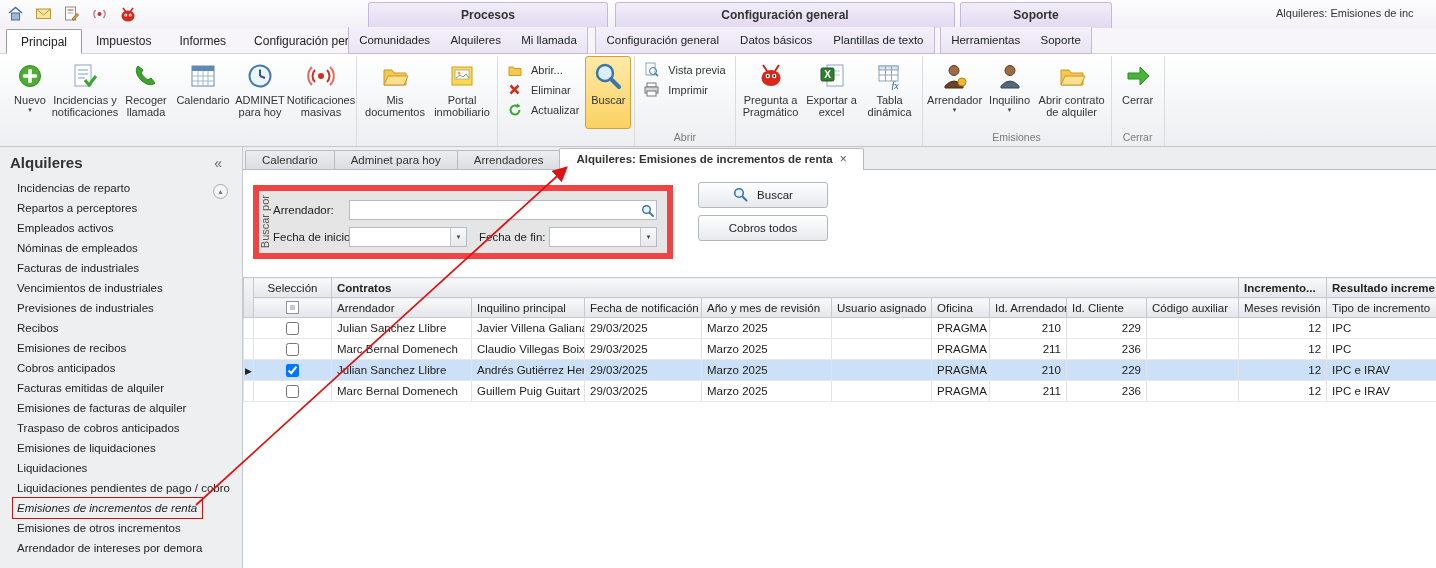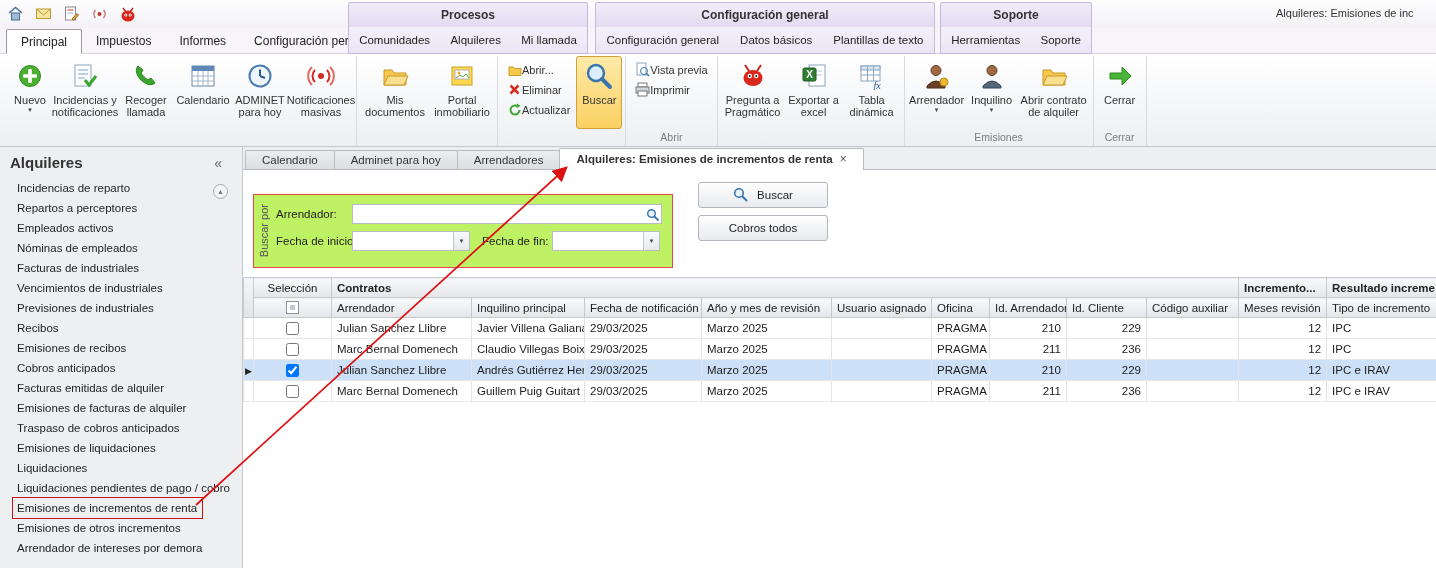--- a/index.html
+++ b/index.html
@@ -4,21 +4,21 @@
 <style>
   * { box-sizing: border-box; margin: 0; padding: 0; }
   body { font-family: "Liberation Sans", sans-serif; background: #fff; }
   .app { position: relative; width: 1436px; height: 568px; overflow: hidden; background: #fff; color: #222; font-size: 11.5px; }
 
   
   .topbar { position: relative; height: 28px; background: linear-gradient(#fdfdfe, #f3f1f6); }
   .qat { position: absolute; left: 6px; top: 4px; display: flex; gap: 9px; }
   .qicon { width: 19px; height: 19px; display: flex; align-items: center; justify-content: center; }
   .ctx { position: absolute; top: 2px; height: 26px; text-align: center; font-weight: bold; font-size: 12px; line-height: 25px; color: #333;
-         background: linear-gradient(#f2edfa, #e2d9f0); border: 1px solid #c6b8dd; border-bottom: none; border-radius: 3px 3px 0 0; }
+         background: linear-gradient(#f2edfa, #e2d9f0); border: 1px solid #c6b8dd; border-bottom: none; border-radius: 3px 3px 0 0; margin-left: 20px; }
   .ctx-procesos { left: 348px; width: 240px; }
   .ctx-config   { left: 595px; width: 340px; }
   .ctx-soporte  { left: 940px; width: 152px; }
   .title-right { position: absolute; right: 0; top: 7px; width: 160px; white-space: nowrap; overflow: hidden; font-size: 11px; color: #333; }
 
   
   .tabrow { position: relative; height: 26px; background: #f7f5fa; border-bottom: 1px solid #d6d3dc; padding-left: 24px; }
   .main-tabs { position: absolute; left: 6px; bottom: -1px; display: flex; }
   .main-tab { padding: 5px 14px 4px; font-size: 12px; color: #222; cursor: default; }
   .main-tab.active { background: #fff; border: 1px solid #9b9b9b; border-bottom: 1px solid #fff; border-radius: 2px 2px 0 0; }
@@ -34,46 +34,46 @@
   .rgroup { display: flex; flex-direction: column; border-right: 1px solid #d9dbdf; padding: 0 3px; }
   .rgroup-body { display: flex; align-items: flex-start; height: 75px; }
   .rgroup-caption { height: 14px; text-align: center; font-size: 10.5px; color: #7b7b7b; }
   .rbtn { display: flex; flex-direction: column; align-items: center; width: 64px; height: 73px; padding: 3px 1px 0; text-align: center;
           font-size: 11px; line-height: 12px; color: #333; border: 1px solid transparent; border-radius: 3px; cursor: default; }
   .rbtn .ricon { width: 32px; height: 32px; margin-bottom: 2px; display: flex; align-items: center; justify-content: center; }
   .rbtn.w46 { width: 46px; } .rbtn.w52 { width: 52px; } .rbtn.w56 { width: 56px; } .rbtn.w58 { width: 58px; } .rbtn.w70 { width: 70px; } .rbtn.w72 { width: 72px; }
   .rbtn.highlight { background: linear-gradient(#ffeaa8, #fbd163); border-color: #d4a03c; }
   .caret { font-size: 7px; color: #444; line-height: 7px; }
   .rstack { display: flex; flex-direction: column; gap: 3px; padding: 5px 2px 0; }
-  .rsmall { display: flex; align-items: center; gap: 0; font-size: 11px; color: #333; padding: 1px 4px; white-space: nowrap; cursor: default; }
+  .rsmall { display: flex; align-items: center; gap: 9px; font-size: 11px; color: #333; padding: 1px 4px; white-space: nowrap; cursor: default; }
   .rsmall .sicon { width: 15px; height: 15px; display: flex; align-items: center; justify-content: center; }
 
   
   .main { display: flex; height: 421px; }
   .sidebar { position: relative; width: 243px; background: #edeff1; border-right: 1px solid #c6c9cd; }
   .sb-title { display: flex; align-items: center; justify-content: space-between; padding: 7px 20px 5px 10px; }
   .sb-title-text { font-size: 15px; font-weight: bold; color: #333; }
   .sb-collapse { font-size: 14px; color: #666; cursor: default; }
   .sb-scrollup { position: absolute; right: 14px; top: 37px; width: 15px; height: 15px; border: 1px solid #a6abb2; border-radius: 50%;
                  background: #f4f5f7; display: flex; align-items: center; justify-content: center; font-size: 7px; color: #777; z-index: 2; }
   .sb-list { list-style: none; margin-top: 2px; }
   .sb-item { height: 20px; line-height: 20px; padding-left: 17px; font-size: 11.5px; color: #1e1e1e; white-space: nowrap; cursor: default; }
-  .sb-item.flagged { margin-left: 13px; padding-left: 4px; padding-right: 5px; width: fit-content; outline: 1px solid #cc1111; }
+  .sb-item.flagged { margin-left: 13px; padding-left: 4px; padding-right: 5px; width: fit-content; outline: 1px solid #cc1111; font-style: italic; }
 
   .content { flex: 1; display: flex; flex-direction: column; overflow: hidden; background: #fff; }
   .doctabs { display: flex; align-items: flex-end; height: 23px; background: #eceef0; border-bottom: 1px solid #b8bbc0; padding-left: 2px; }
   .doctab { display: flex; align-items: center; gap: 7px; padding: 3px 16px; font-size: 11.5px; color: #333; white-space: nowrap;
             background: linear-gradient(#ecedef, #dcdee2); border: 1px solid #b8bbc0; border-bottom: none; margin-right: -1px; border-radius: 2px 2px 0 0; cursor: default; }
   .doctab.active { background: #fff; font-weight: bold; position: relative; margin-bottom: -1px; padding-bottom: 4px; }
   .doctab .close { font-weight: normal; font-size: 12px; color: #555; }
 
   .content-body { position: relative; flex: 1; background: #fff; overflow: hidden; }
 
   
-  .search-panel { position: absolute; left: 10px; top: 24px; width: 420px; height: 74px; background: #bef264; border: 1px solid #ef4444; display: flex; }
+  .search-panel { position: absolute; left: 10px; top: 15px; width: 420px; height: 74px; background: #e5e5e5; border: 6px solid #ef4444; display: flex; }
   .vlabel { width: 20px; display: flex; align-items: center; justify-content: center; }
   .vlabel span { writing-mode: vertical-rl; transform: rotate(180deg); font-size: 11px; color: #555; }
   .sfields { flex: 1; padding: 9px 10px 0 2px; }
   .srow { display: flex; align-items: center; margin-bottom: 7px; }
   .slabel { font-size: 11.5px; color: #222; white-space: nowrap; }
   .l1 { width: 76px; } .l2 { width: 76px; } .l3 { width: 70px; margin-left: 12px; }
   .tbox { position: relative; flex: 1; height: 20px; }
   .tbox input { width: 100%; height: 20px; border: 1px solid #b6bcc4; padding: 0 20px 0 4px; font-size: 11.5px; font-family: "Liberation Sans", sans-serif; }
   .tbox .lens { position: absolute; right: 2px; top: 2px; width: 16px; height: 16px; display: flex; align-items: center; justify-content: center; cursor: default; }
   .combo { display: flex; height: 20px; border: 1px solid #b6bcc4; background: #fff; }

